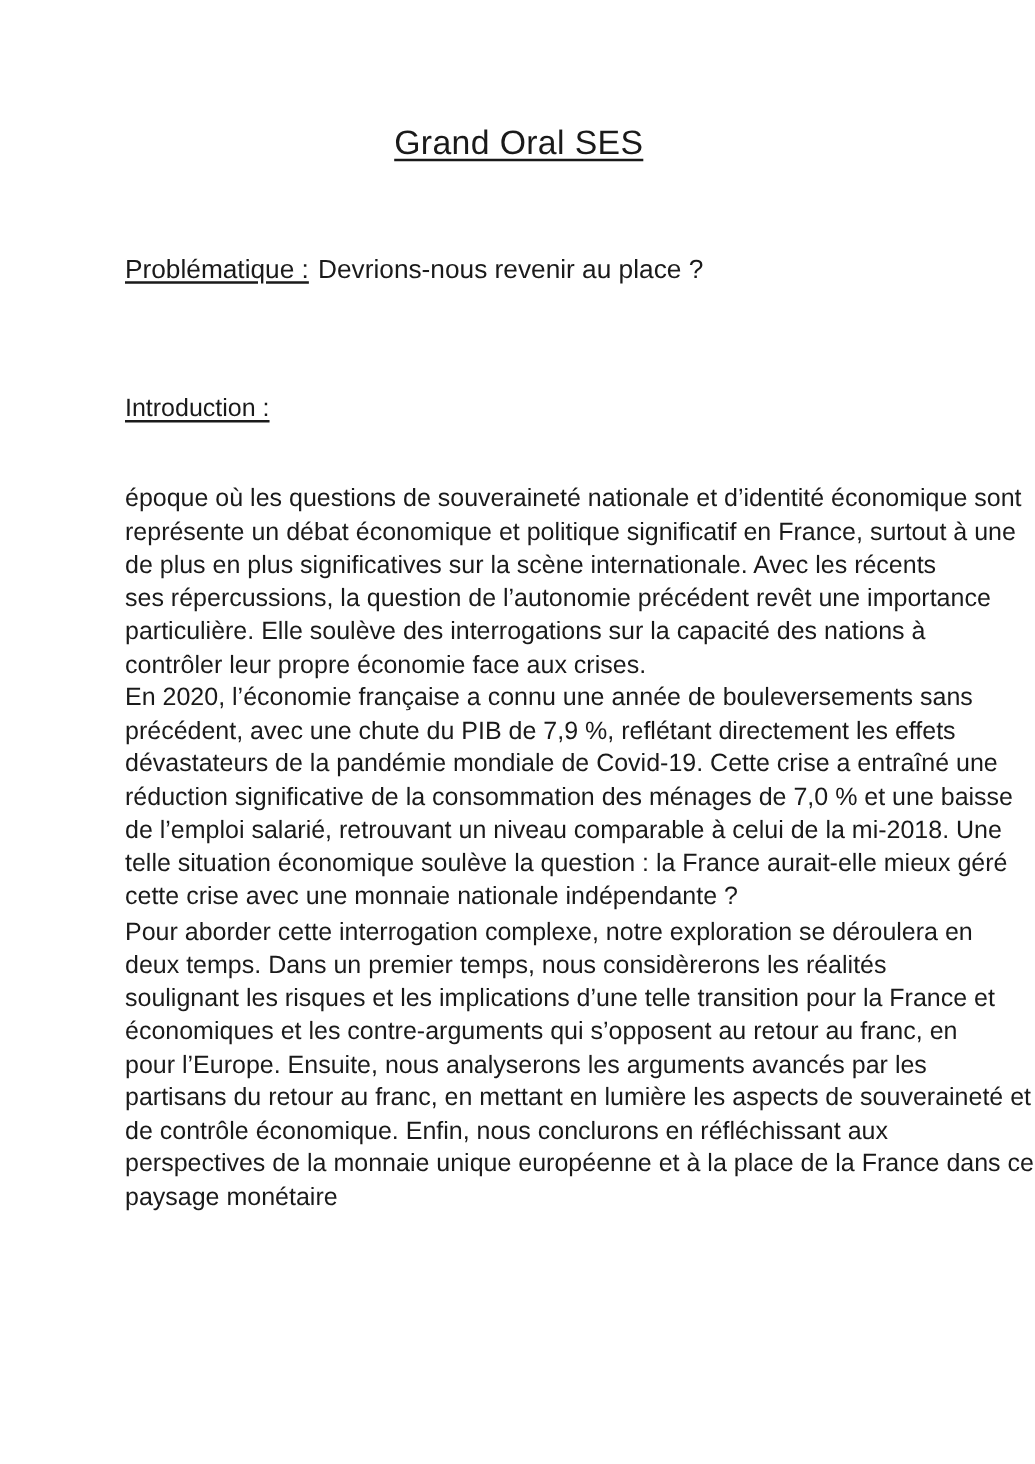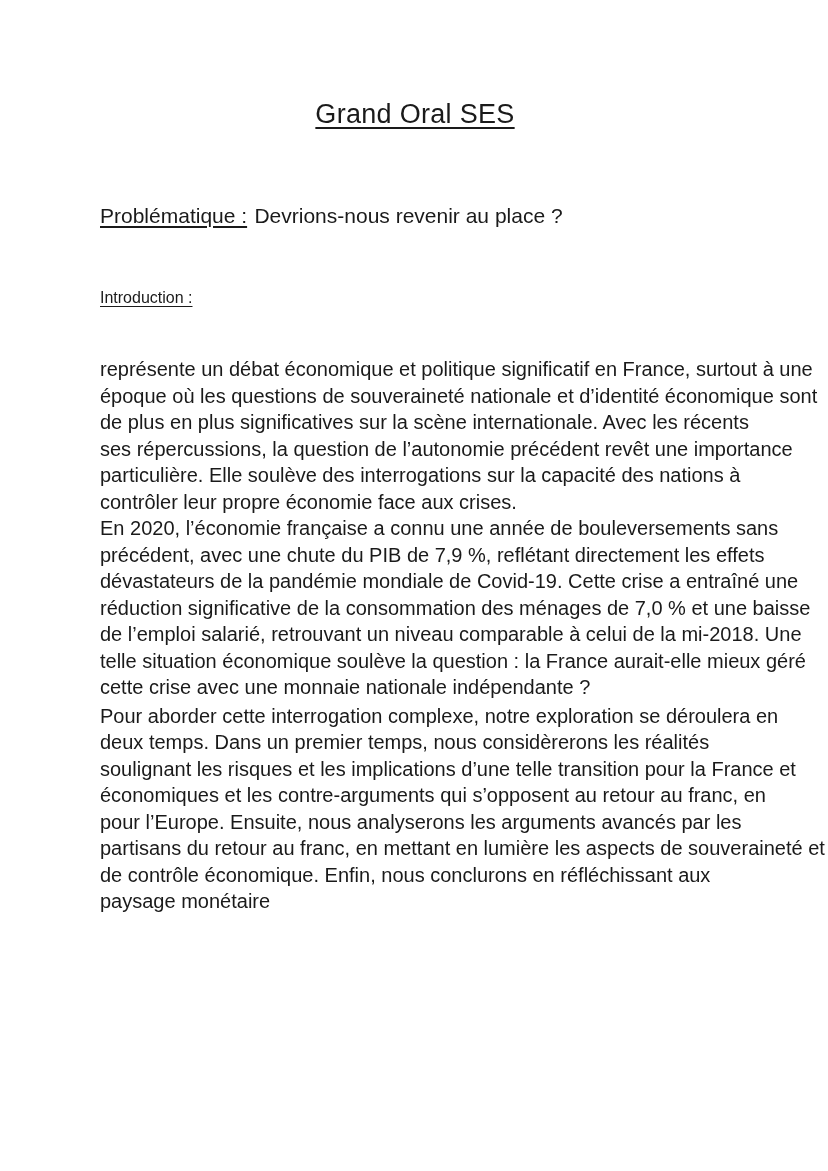--- a/index.html
+++ b/index.html
@@ -32,22 +32,22 @@
     margin-top: 70px;
     font-size: 21px;
     line-height: 28px;
   }
   .prob-label {
     text-decoration: underline;
     text-underline-offset: 3px;
     margin-right: 0.35em;
   }
   .introduction {
-    margin-top: 54px;
-    font-size: 16px;
+    margin-top: 84px;
+    font-size: 20px;
     line-height: 27px;
   }
   .intro-label {
     text-decoration: underline;
     text-underline-offset: 3px;
   }
   .body-block {
     font-size: 20px;
     line-height: 26.5px;
   }
@@ -66,22 +66,22 @@
 
   <div class="problematique">
     <span class="prob-label">Problématique :</span><span>Devrions-nous revenir au place ?</span>
   </div>
 
   <div class="introduction">
     <span class="intro-label">Introduction :</span>
   </div>
 
   <div class="body-block body-block-1">
+    <div class="line">époque où les questions de souveraineté nationale et d’identité économique sont</div>
     <div class="line">représente un débat économique et politique significatif en France, surtout à une</div>
-    <div class="line">époque où les questions de souveraineté nationale et d’identité économique sont</div>
     <div class="line">de plus en plus significatives sur la scène internationale. Avec les récents</div>
     <div class="line">ses répercussions, la question de l’autonomie précédent revêt une importance</div>
     <div class="line">particulière. Elle soulève des interrogations sur la capacité des nations à</div>
     <div class="line">contrôler leur propre économie face aux crises.</div>
     <div class="line">En 2020, l’économie française a connu une année de bouleversements sans</div>
     <div class="line">précédent, avec une chute du PIB de 7,9 %, reflétant directement les effets</div>
     <div class="line">dévastateurs de la pandémie mondiale de Covid-19. Cette crise a entraîné une</div>
     <div class="line">réduction significative de la consommation des ménages de 7,0 % et une baisse</div>
     <div class="line">de l’emploi salarié, retrouvant un niveau comparable à celui de la mi-2018. Une</div>
     <div class="line">telle situation économique soulève la question : la France aurait-elle mieux géré</div>
@@ -89,16 +89,17 @@
   </div>
 
   <div class="body-block body-block-2">
     <div class="line">Pour aborder cette interrogation complexe, notre exploration se déroulera en</div>
     <div class="line">deux temps. Dans un premier temps, nous considèrerons les réalités</div>
     <div class="line">soulignant les risques et les implications d’une telle transition pour la France et</div>
     <div class="line">économiques et les contre-arguments qui s’opposent au retour au franc, en</div>
     <div class="line">pour l’Europe. Ensuite, nous analyserons les arguments avancés par les</div>
     <div class="line">partisans du retour au franc, en mettant en lumière les aspects de souveraineté et</div>
     <div class="line">de contrôle économique. Enfin, nous conclurons en réfléchissant aux</div>
+    <div class="line">perspectives de la monnaie unique européenne et à la place de la France dans ce</div>
     <div class="line">paysage monétaire</div>
   </div>
 
 </div>
 
 </body></html>

